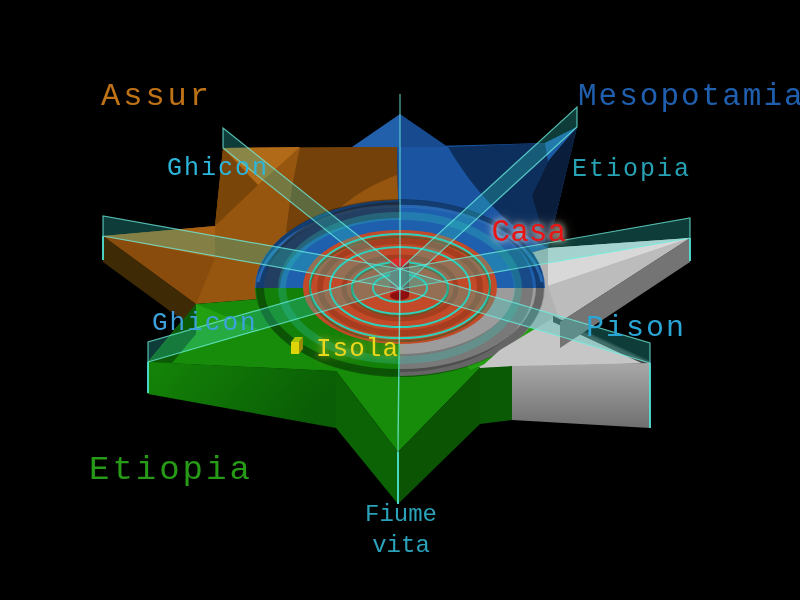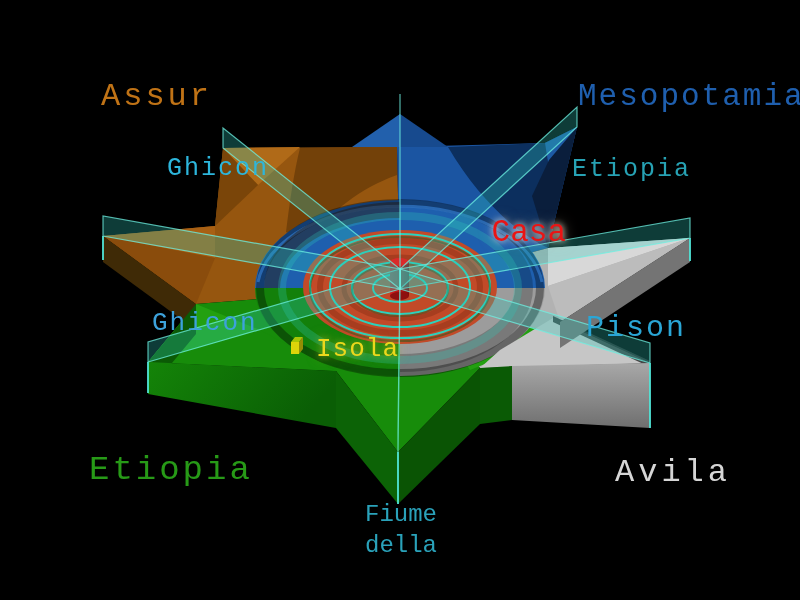--- a/index.html
+++ b/index.html
@@ -168,17 +168,16 @@
   <div class="lbl lbl-mesopotamia">Mesopotamia</div>
   <div class="lbl lbl-tigri">Ghicon</div>
   <div class="lbl lbl-eufrate">Etiopia</div>
   <div class="lbl lbl-casa">
     <div>Casa</div>
   </div>
   <div class="lbl lbl-ghicon">Ghicon</div>
   <div class="lbl lbl-isola">Isola</div>
   <div class="lbl lbl-pison">Pison</div>
   <div class="lbl lbl-etiopia">Etiopia</div>
-  <div class="lbl lbl-avila">Avila</div>
   <div class="lbl lbl-fiume">
-    <div>Fiume della</div>
+    <div>Fiume vita</div>
   </div>
 </div>
 
 </body></html>

